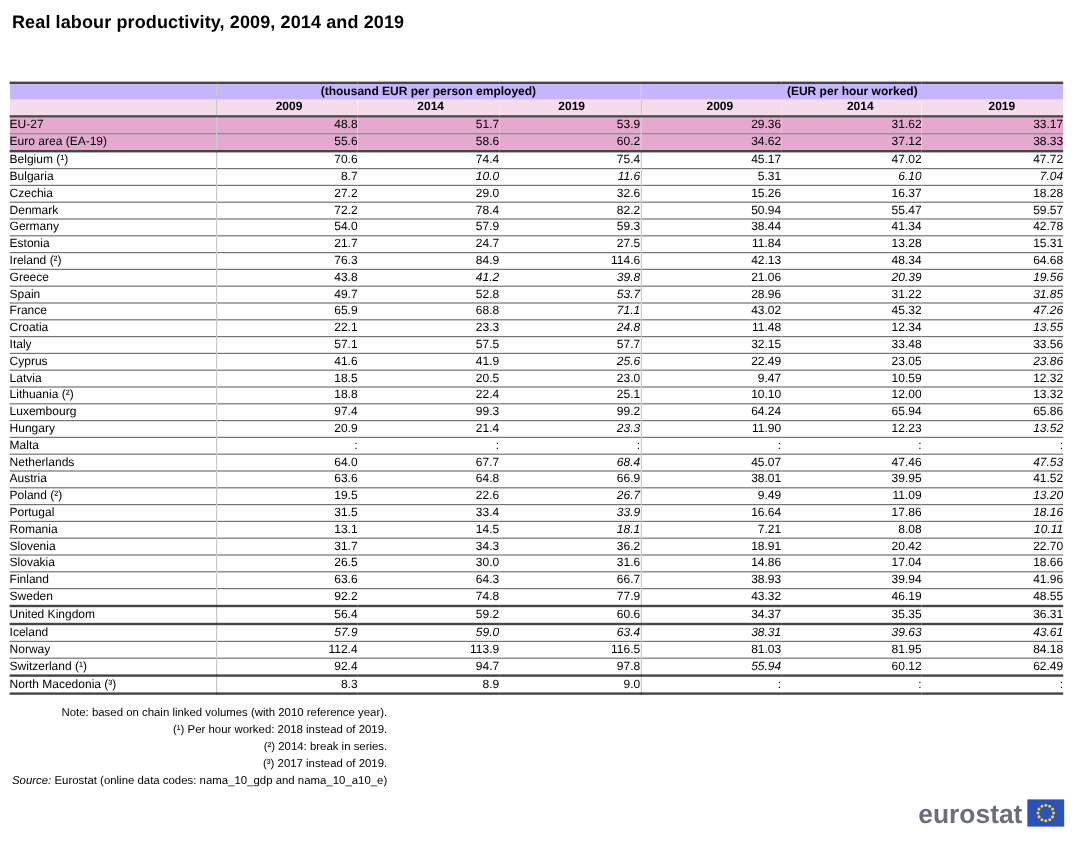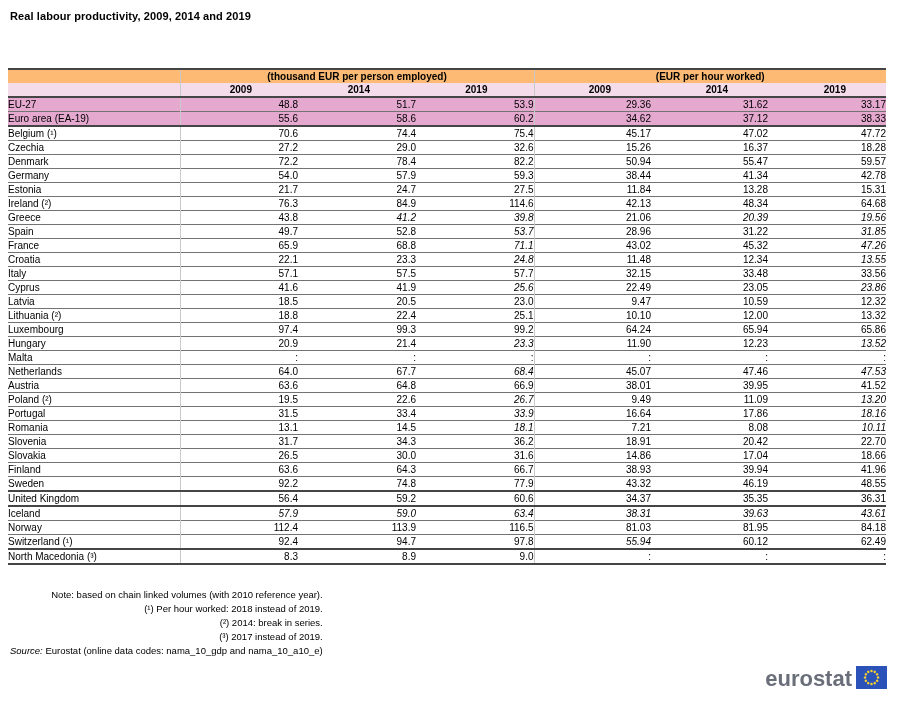--- a/index.html
+++ b/index.html
@@ -7,21 +7,21 @@
     position:relative;
     width:900px;height:706px;
     background:#ffffff;
     font-family:"Liberation Sans",sans-serif;
     color:#000;
     overflow:hidden;
   }
   .page-title{
     margin:0;
     padding:10px 0 0 10px;
-    font-size:11px;
+    font-size:15px;
     font-weight:bold;
     letter-spacing:0.1px;
   }
   table.stat{
     position:absolute;
     top:68px;left:8px;
     width:878px;
     border-collapse:collapse;
     table-layout:fixed;
   }
@@ -30,21 +30,21 @@
     padding:0;
     font-size:10px;
     line-height:13px;
     vertical-align:middle;
     font-weight:normal;
     white-space:nowrap;
     overflow:hidden;
   }
   
   tr.group-row th{
-    background:#fdba74;
+    background:#c4b5fd;
     border-top:2px solid #454545;
     font-weight:bold;
     text-align:center;
   }
   tr.year-row th{
     background:#F5DCEB;
     border-bottom:2px solid #454545;
     font-weight:bold;
     padding-left:28px;
   }
@@ -151,20 +151,29 @@
         <tr>
           <th class="country">Belgium (¹)</th>
           <td class="g1">70.6</td>
           <td class="g1">74.4</td>
           <td class="g1">75.4</td>
           <td class="g2">45.17</td>
           <td class="g2">47.02</td>
           <td class="g2">47.72</td>
         </tr>
         <tr>
+          <th class="country">Bulgaria</th>
+          <td class="g1">8.7</td>
+          <td class="g1 it">10.0</td>
+          <td class="g1 it">11.6</td>
+          <td class="g2">5.31</td>
+          <td class="g2 it">6.10</td>
+          <td class="g2 it">7.04</td>
+        </tr>
+        <tr>
           <th class="country">Czechia</th>
           <td class="g1">27.2</td>
           <td class="g1">29.0</td>
           <td class="g1">32.6</td>
           <td class="g2">15.26</td>
           <td class="g2">16.37</td>
           <td class="g2">18.28</td>
         </tr>
         <tr>
           <th class="country">Denmark</th>

